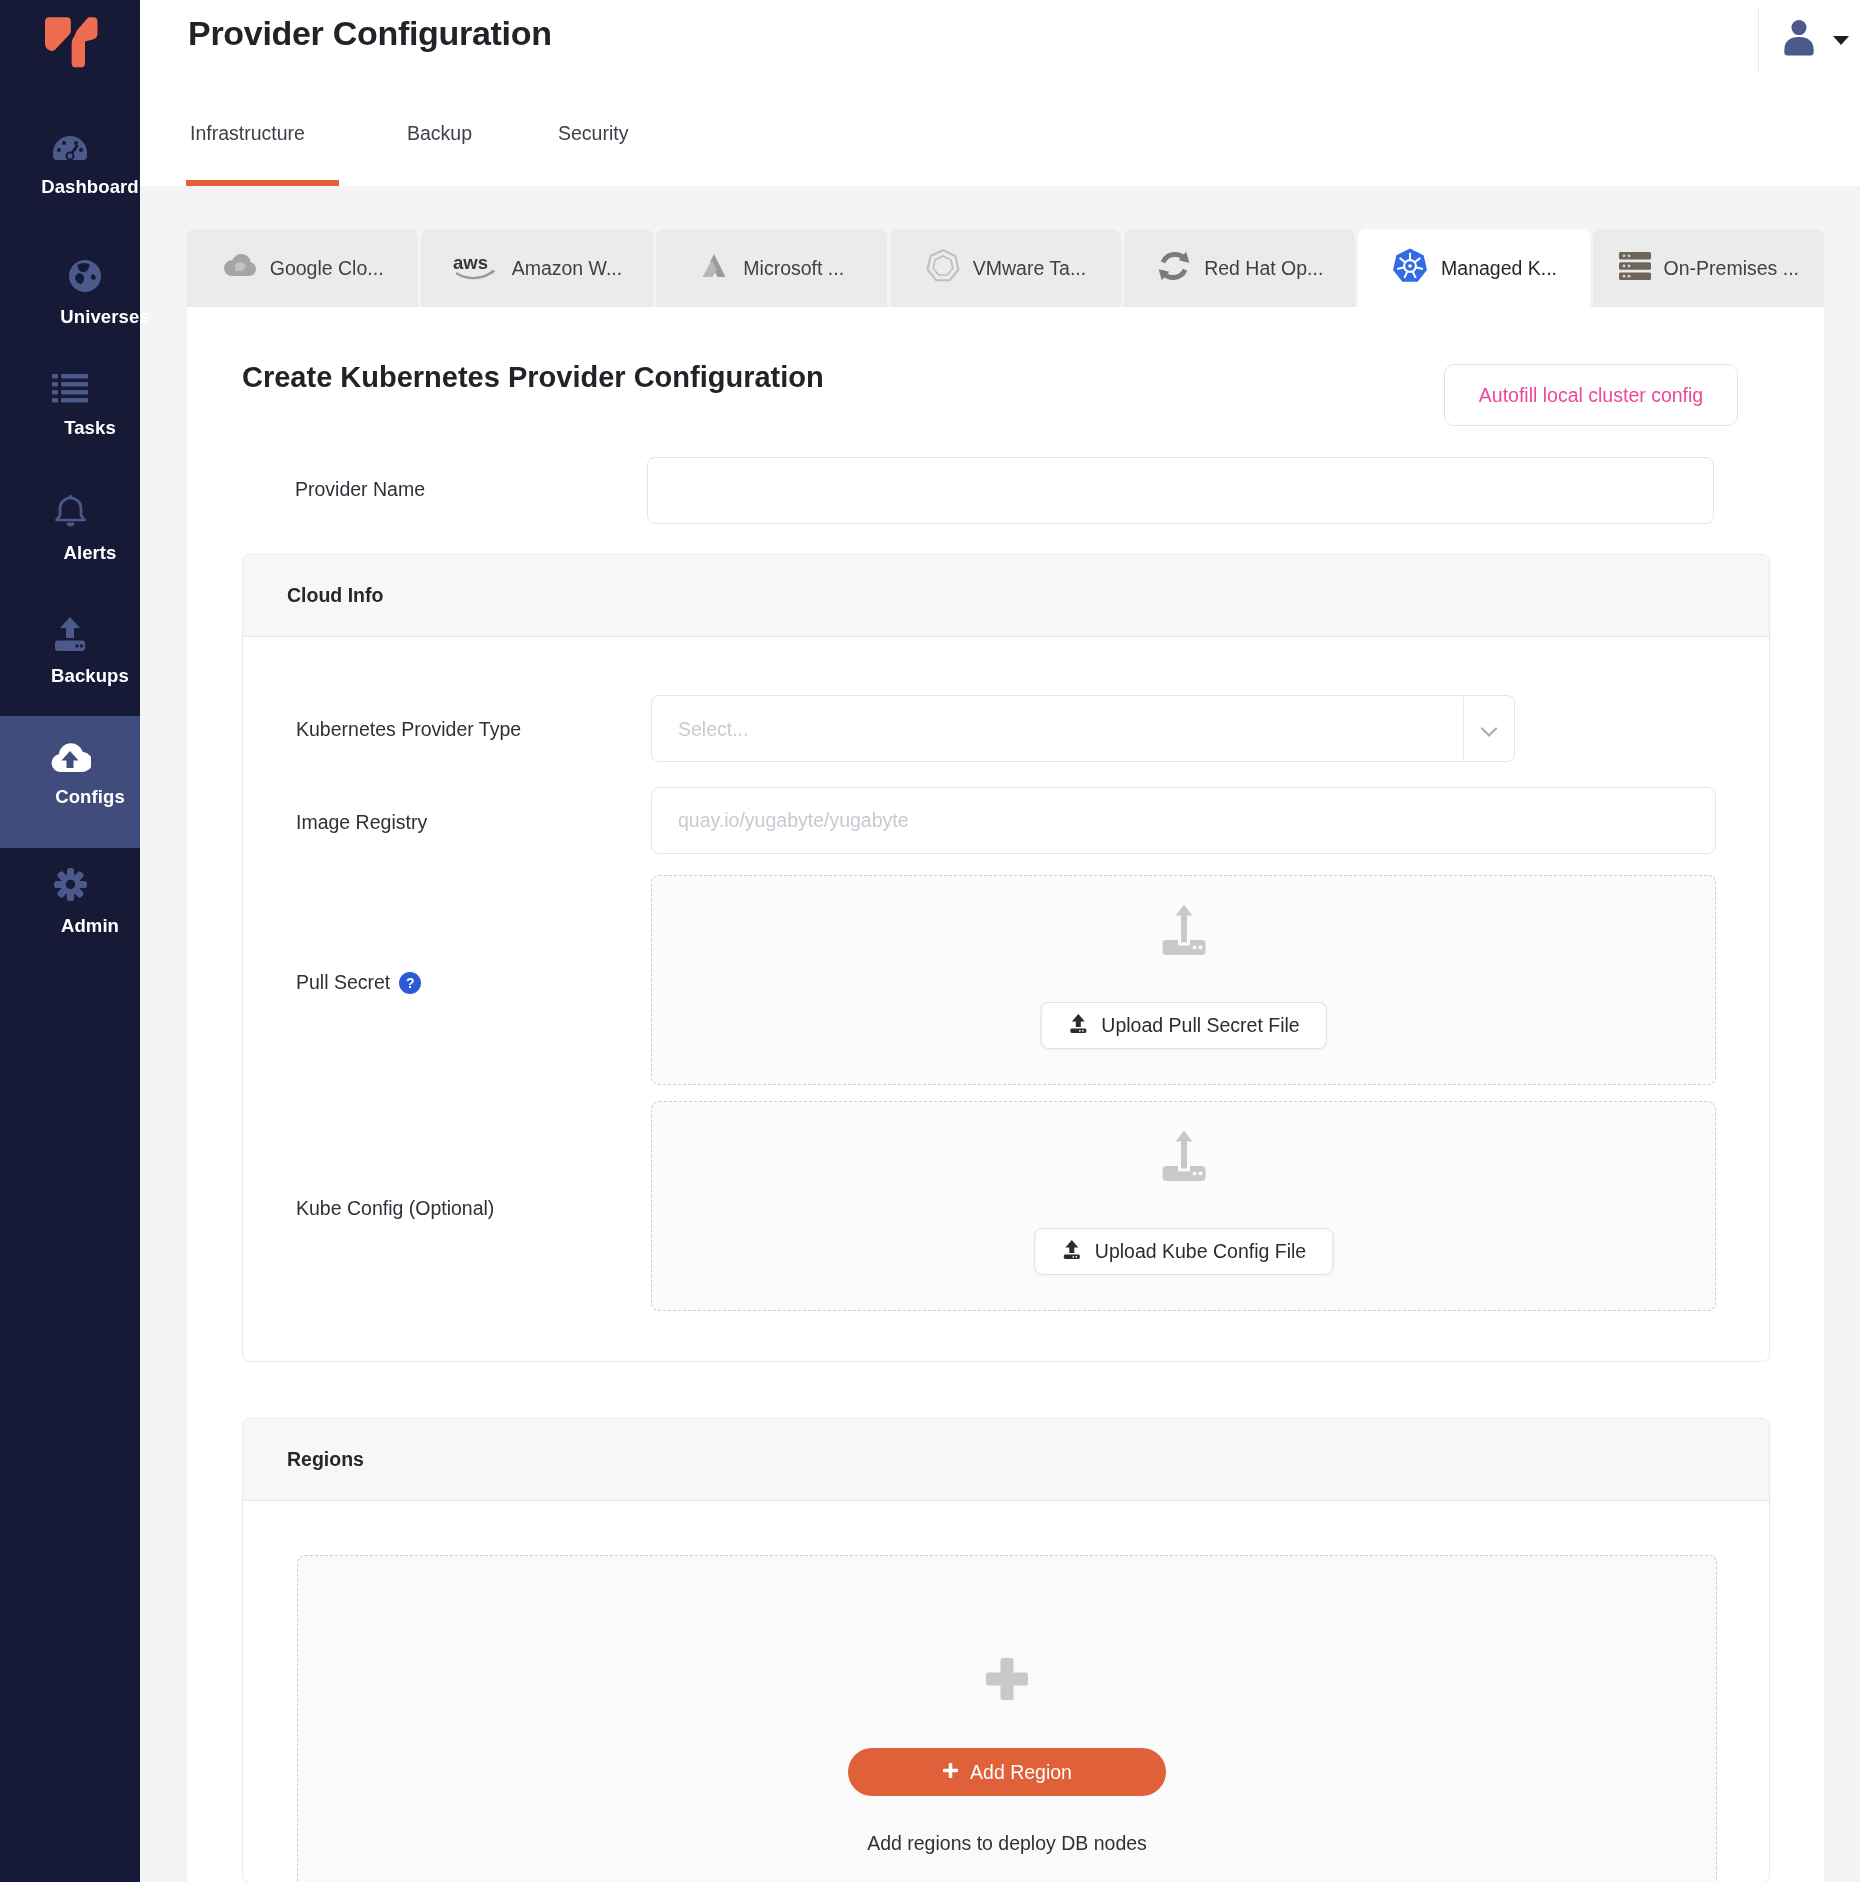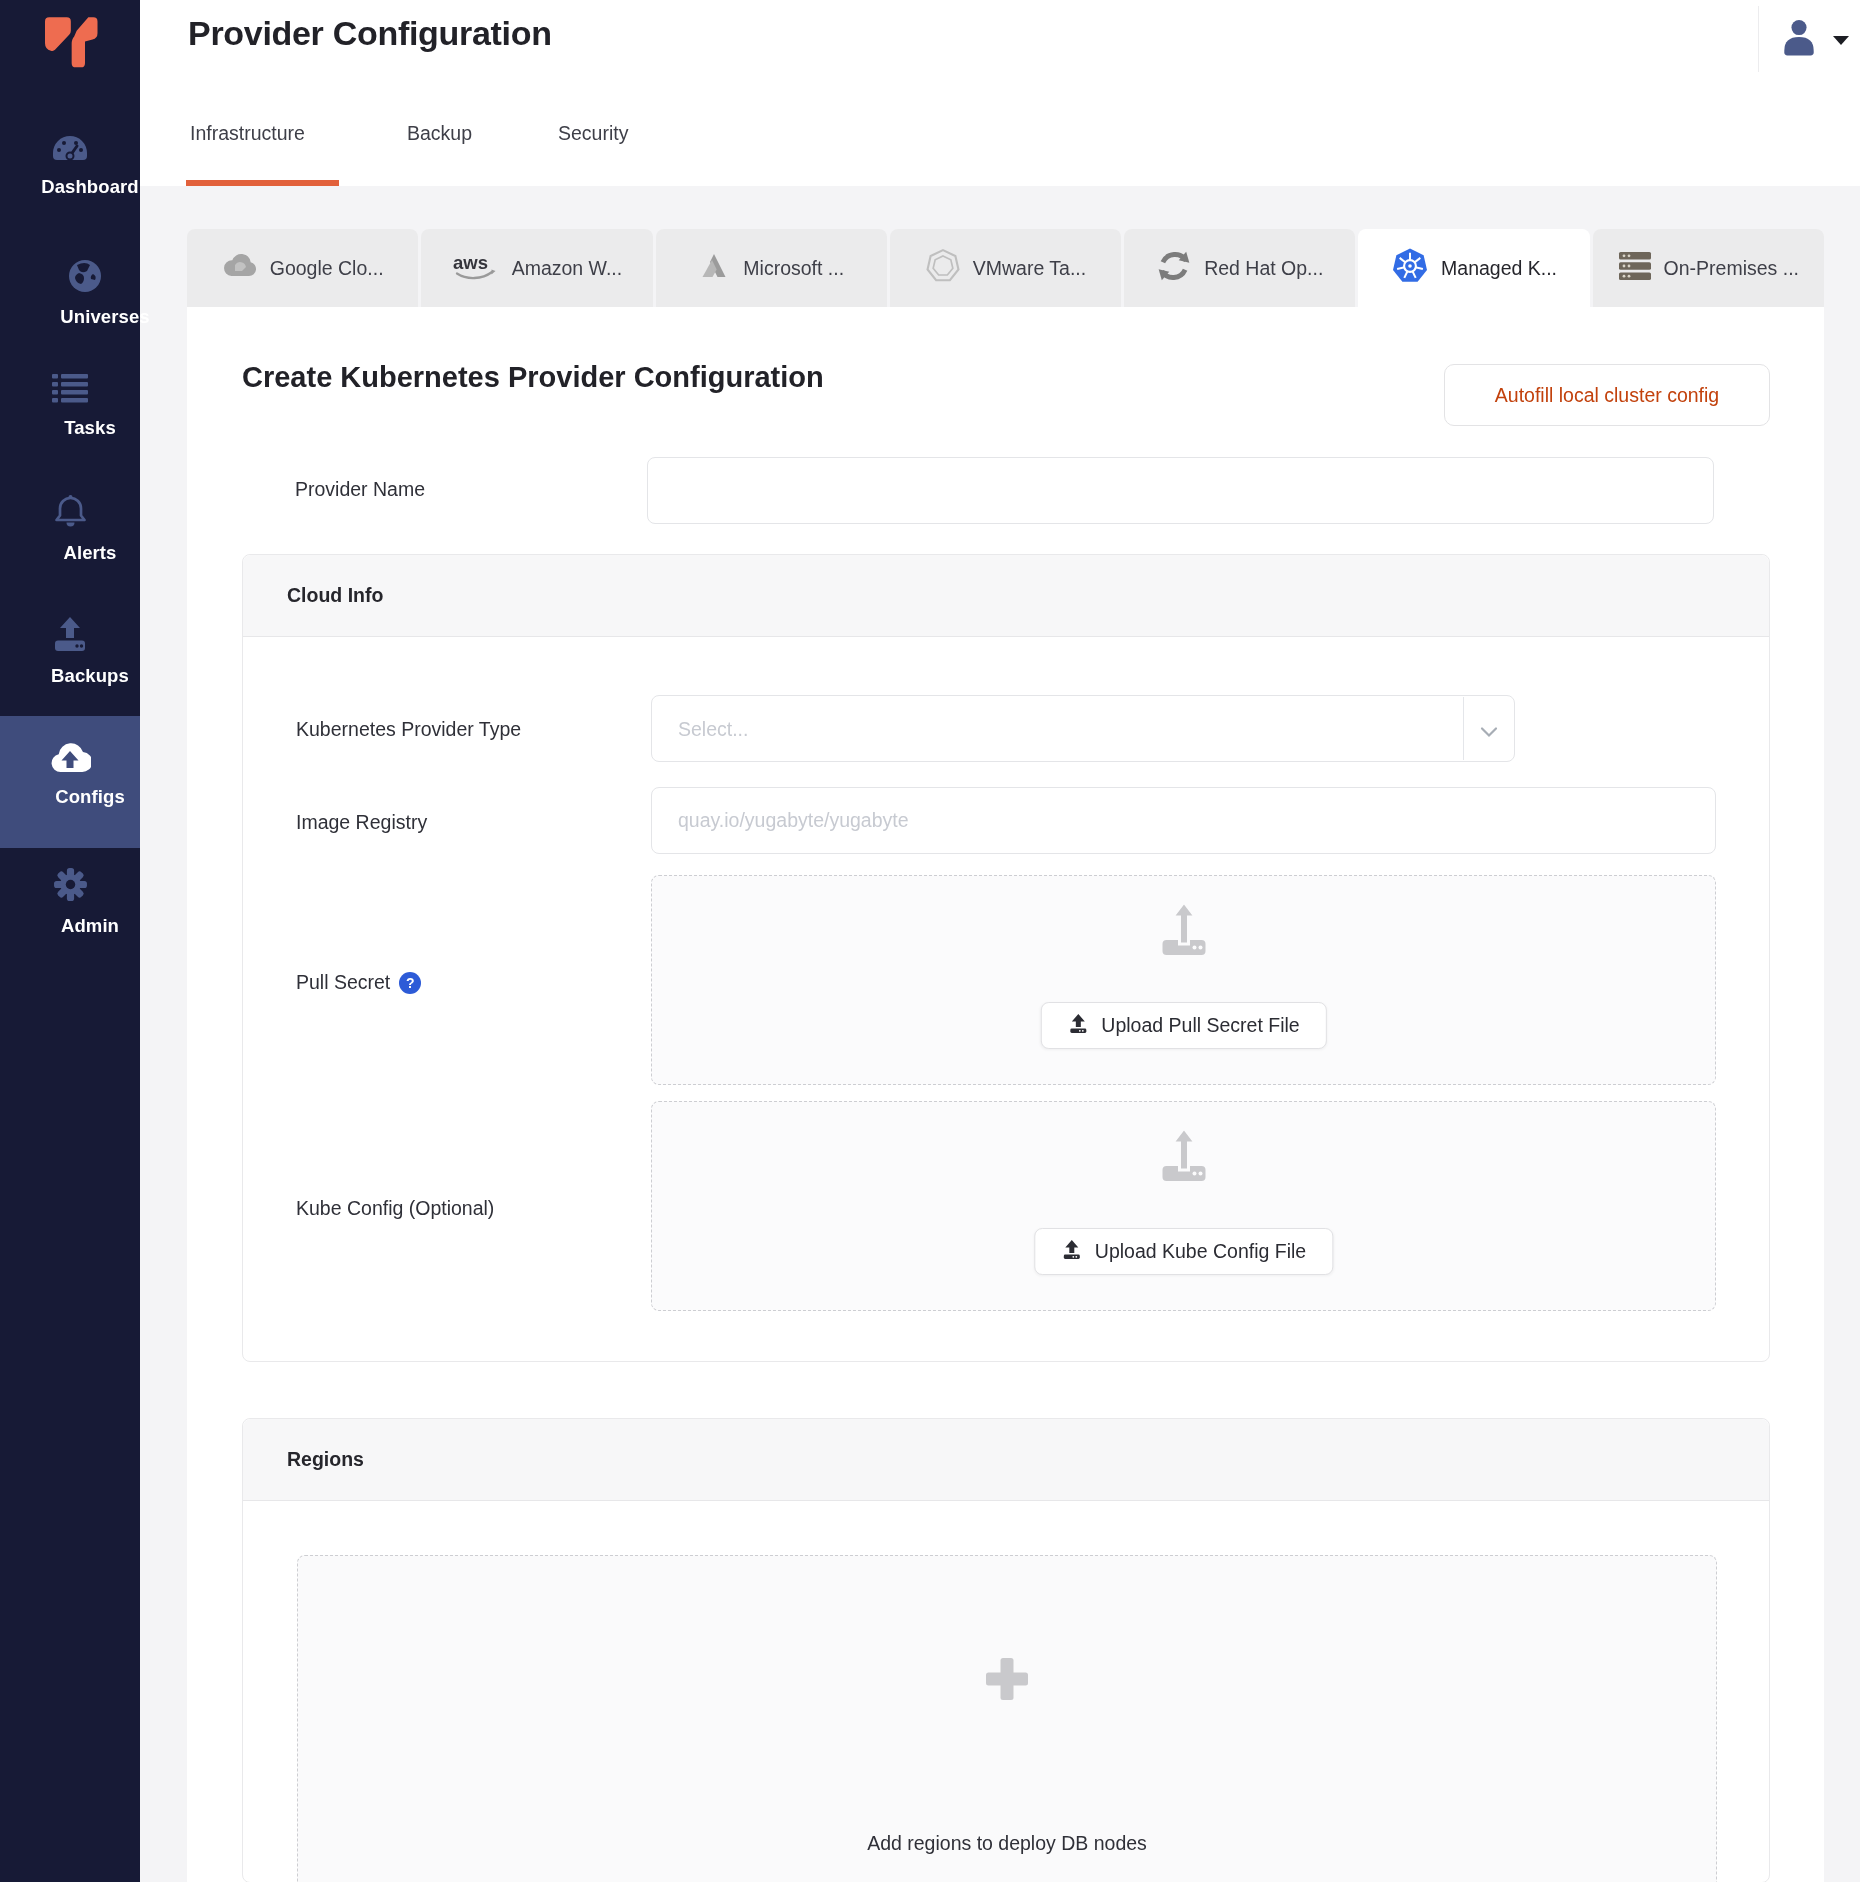--- a/index.html
+++ b/index.html
@@ -31,21 +31,21 @@
   .user-caret { position:absolute; left:53px; top:20px; width:0; height:0; border-left:8px solid transparent; border-right:8px solid transparent; border-top:9px solid #1d1e24; }
 
   
   .provider-strip { position:absolute; left:187px; top:229px; width:1637px; height:78px; display:flex; gap:3px; z-index:3; }
   .ptab { flex:1 1 0; background:#ebebec; border-radius:8px 8px 0 0; display:flex; align-items:center; justify-content:center; gap:12px; font-size:19.5px; color:#3e3f48; cursor:pointer; white-space:nowrap; overflow:hidden; }
   .ptab.active { background:#ffffff; color:#26262c; }
 
   
   .panel { position:absolute; left:187px; top:307px; width:1637px; height:1575px; background:#ffffff; z-index:1; }
   .panel-heading { position:absolute; left:242px; top:361px; font-size:29px; font-weight:bold; color:#222228; z-index:2; }
-  .autofill-btn { position:absolute; left:1444px; top:364px; width:326px; height:62px; background:#fff; border:1px solid #e3e3e5; border-radius:10px; font-size:19.5px; color:#c2410c; display:flex; align-items:center; justify-content:center; cursor:pointer; z-index:2; }
+  .autofill-btn { position:absolute; left:1444px; top:364px; width:294px; height:62px; background:#fff; border:1px solid #e3e3e5; border-radius:10px; font-size:19.5px; color:#ec4899; display:flex; align-items:center; justify-content:center; cursor:pointer; z-index:2; }
   .field-label { font-size:19.5px; color:#2f3038; }
   .pn-label { position:absolute; left:295px; top:478px; z-index:2; }
   .pn-input { position:absolute; left:647px; top:457px; width:1067px; height:67px; border:1px solid #e4e5e8; border-radius:8px; background:#fff; font-size:19.5px; padding:0 24px; color:#2f3038; z-index:2; font-family:"Liberation Sans", sans-serif; }
 
   
   .card { position:absolute; left:242px; width:1528px; background:#fff; border:1px solid #e9e9eb; border-radius:8px; z-index:2; }
   .card-header { height:82px; background:#f7f7f8; border-bottom:1px solid #e7e7e9; border-radius:8px 8px 0 0; display:flex; align-items:center; padding-left:44px; font-size:19.5px; font-weight:bold; color:#26262c; }
   #cloud-card { top:554px; height:808px; }
   #regions-card { top:1418px; height:465px; overflow:hidden; }
 
@@ -364,17 +364,26 @@
 
   <div class="card" id="regions-card">
     <div class="card-header">Regions</div>
     <div class="regions-box">
       <span class="plus-icon">
         <svg width="46" height="46" viewBox="0 0 46 46" fill="#c9c9cc">
           <rect x="16.5" y="2" width="13" height="42" rx="2.5"></rect>
           <rect x="2" y="16.5" width="42" height="13" rx="2.5"></rect>
         </svg>
       </span>
+      <button class="add-region-btn">
+        <span>
+          <svg width="17" height="17" viewBox="0 0 17 17" fill="#ffffff">
+            <rect x="6.75" y="1" width="3.5" height="15" rx="1"></rect>
+            <rect x="1" y="6.75" width="15" height="3.5" rx="1"></rect>
+          </svg>
+        </span>
+        <span>Add Region</span>
+      </button>
       <div class="regions-hint">Add regions to deploy DB nodes</div>
     </div>
   </div>
 
 </div>
 
 </body></html>

